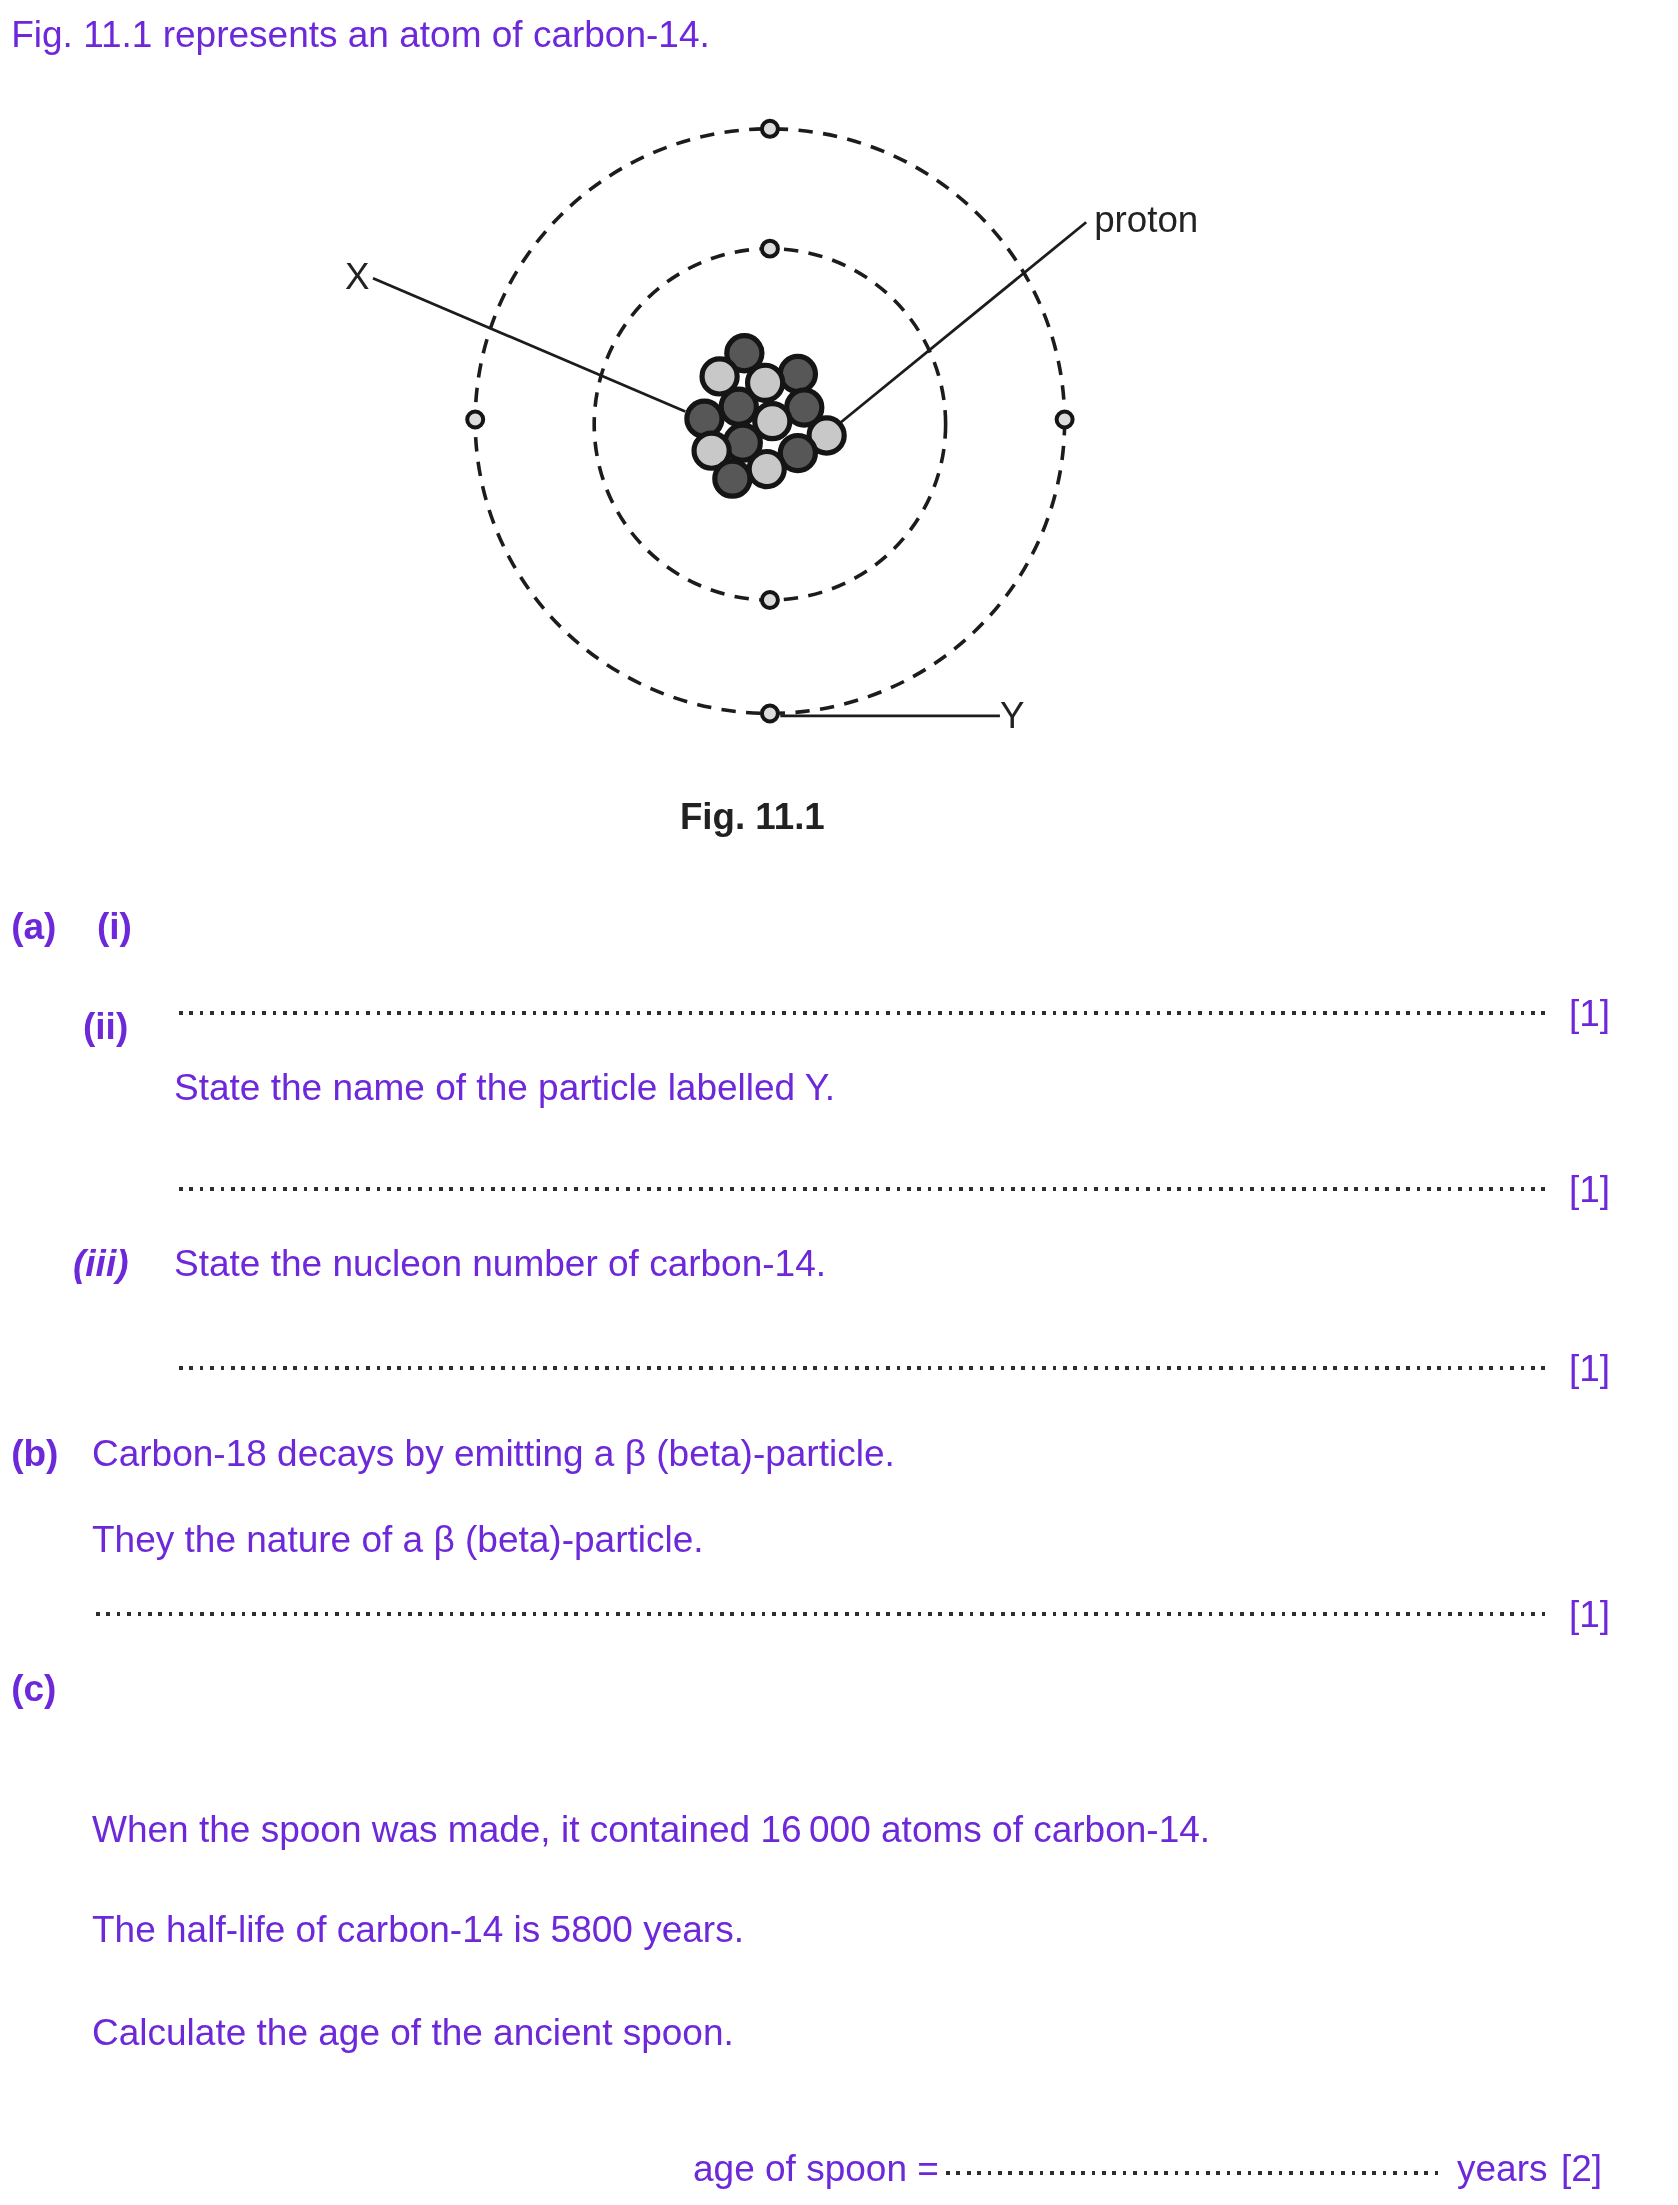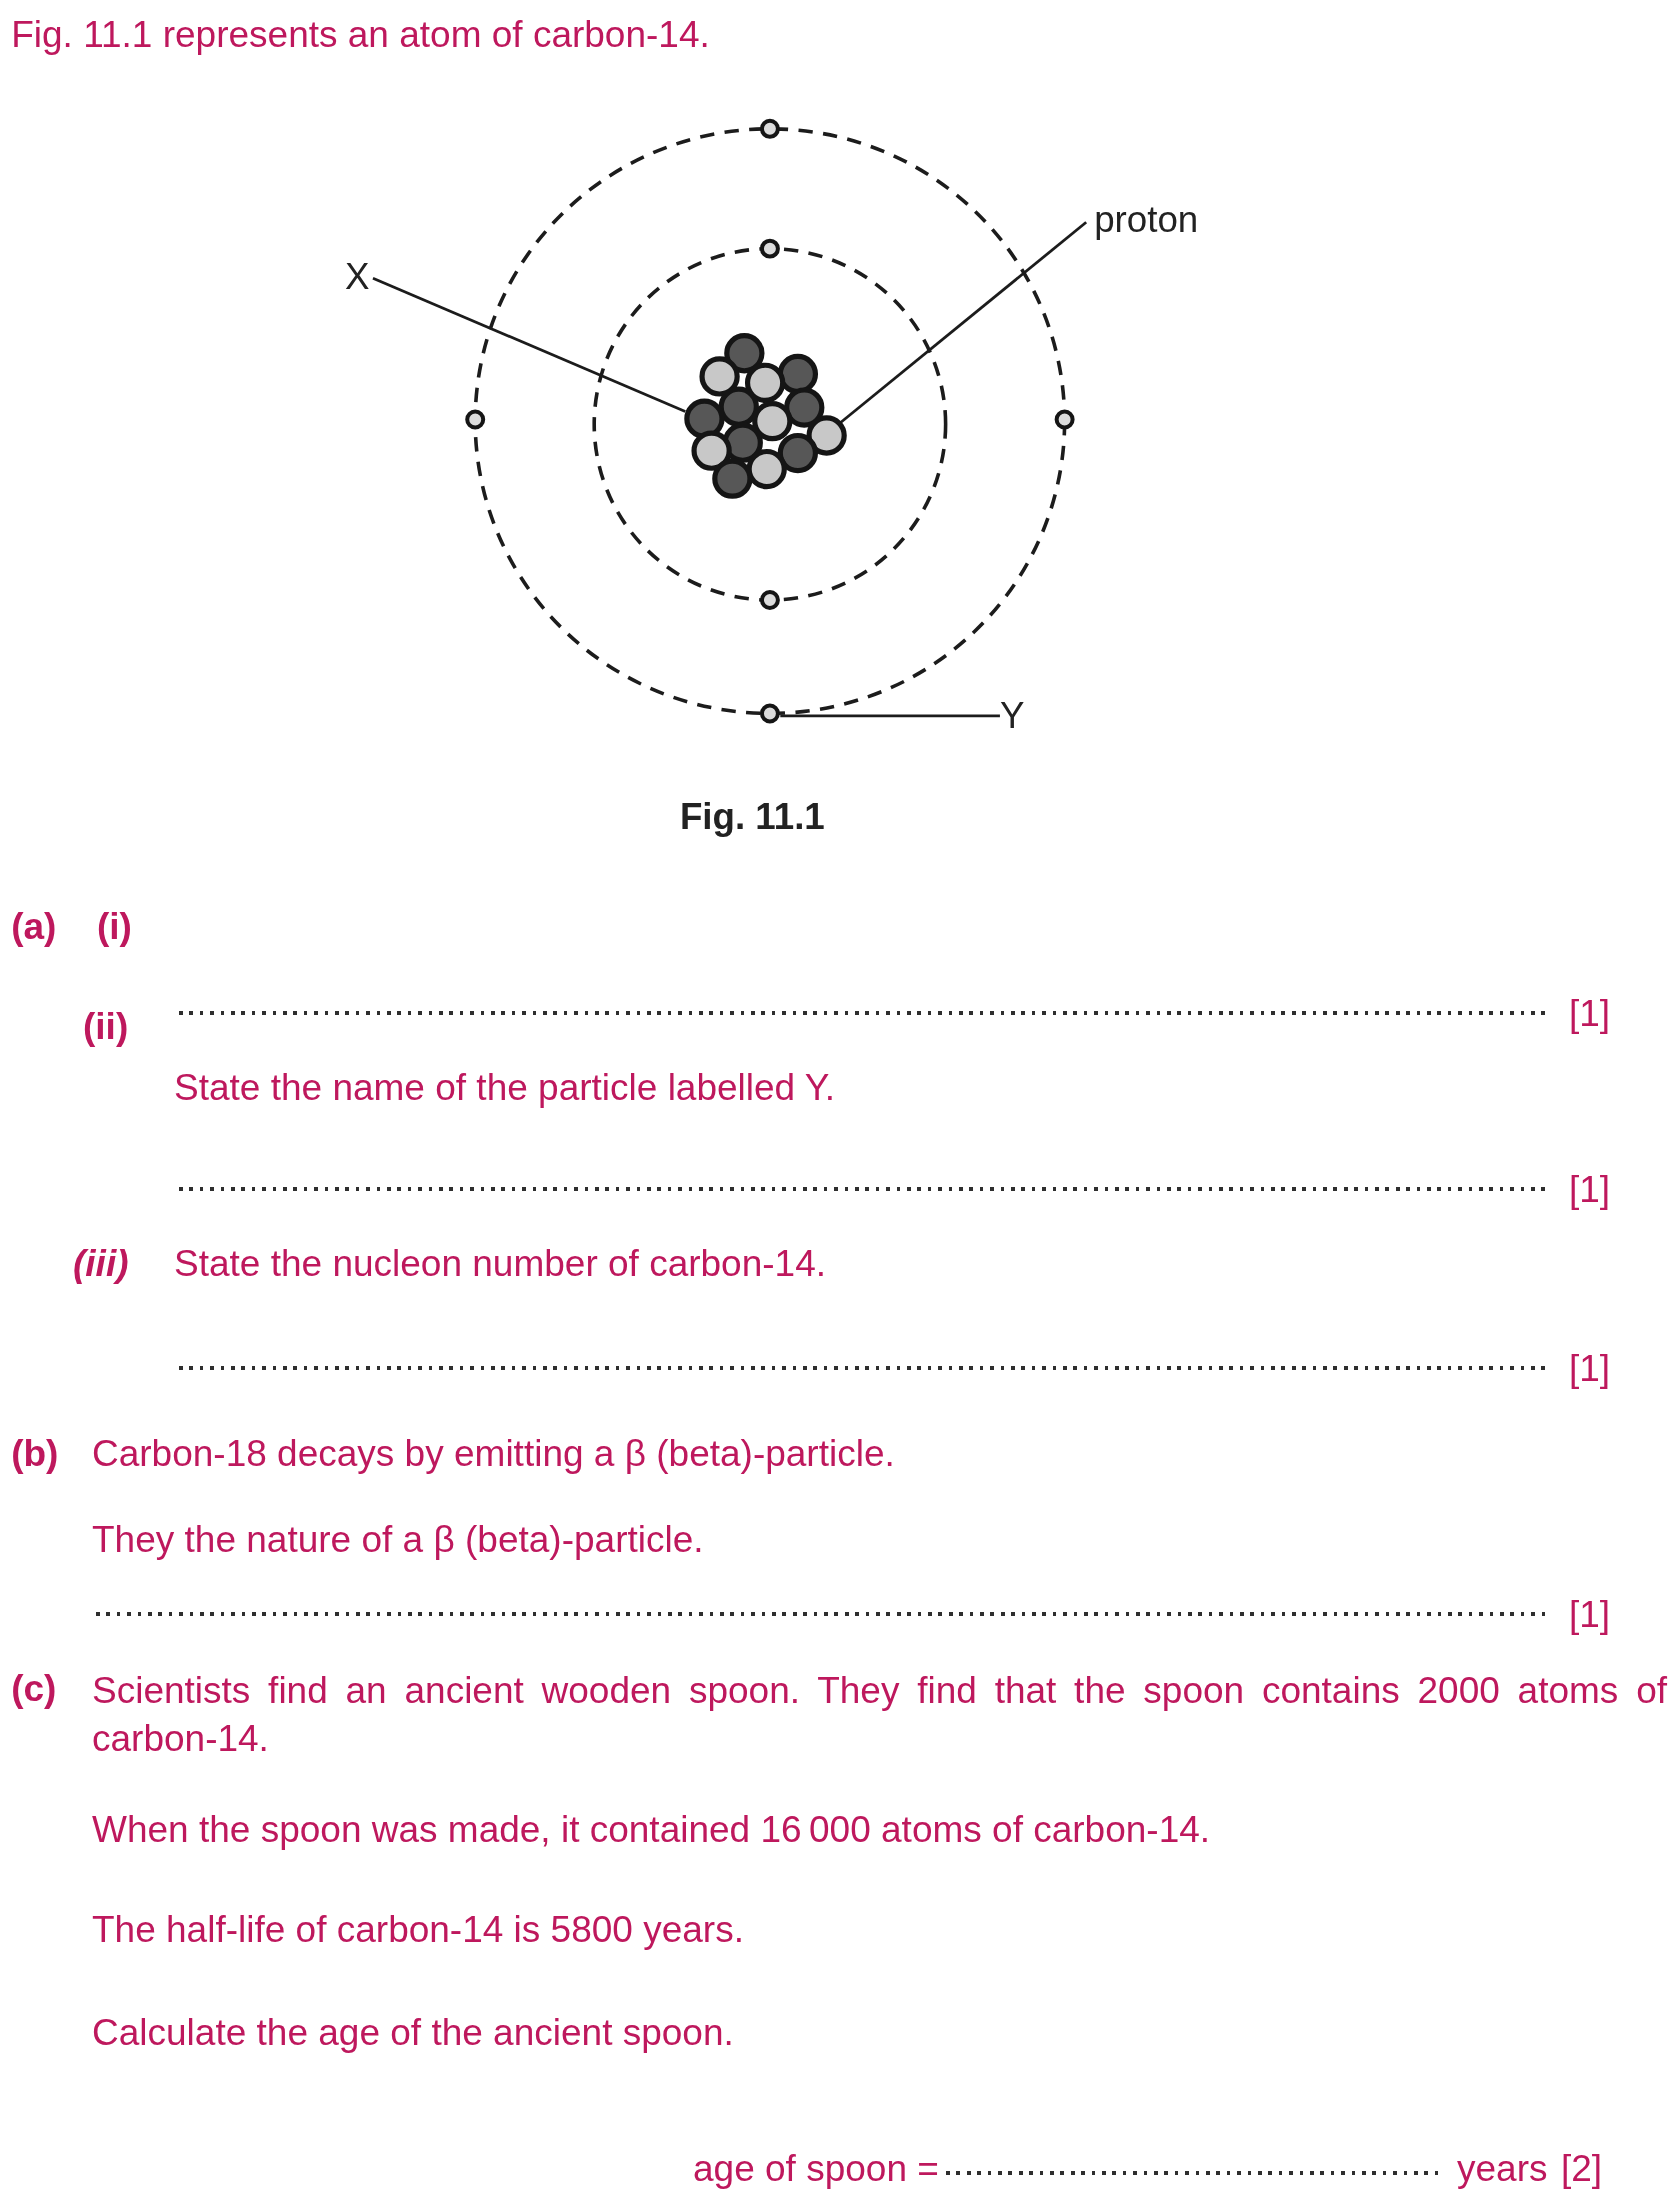--- a/index.html
+++ b/index.html
@@ -2,21 +2,21 @@
 <html style="font-size:12.8px"><head>
 <meta charset="utf-8">
 <style>
   html,body{margin:0;padding:0;background:#ffffff;}
   .page{
     position:relative;
     width:1678px;height:2205px;
     background:#ffffff;
     font-family:"Liberation Sans", sans-serif;
     font-size:37px;
-    color:#be185d;
+    color:#6d28d9;
     overflow:hidden;
   }
   .at{position:absolute;white-space:nowrap;line-height:43px;}
   .bold{font-weight:bold;}
   .answer-dots{
     position:absolute;height:4px;
     background-image:repeating-linear-gradient(90deg,#2e2e2e 0 3.7px,transparent 3.7px 10.4px);
   }
   .c-block{
     position:absolute;left:92px;top:1667px;width:1575px;
@@ -93,24 +93,20 @@
   <div class="answer-dots" style="left:179px;top:1366px;width:1369px;"></div>
   <div class="at" style="left:1569px;top:1347px;">[1]</div>
 
   <div class="at bold" style="left:11.2px;top:1432px;">(b)</div>
   <div class="at" style="left:92px;top:1432px;">Carbon-18 decays by emitting a β (beta)-particle.</div>
   <div class="at" style="left:92px;top:1518px;">They the nature of a β (beta)-particle.</div>
   <div class="answer-dots" style="left:96px;top:1612px;width:1455px;"></div>
   <div class="at" style="left:1569px;top:1593px;">[1]</div>
 
   <div class="at bold" style="left:11.2px;top:1667px;">(c)</div>
-  <div class="c-block">
-    <div class="c-line1">Scientists find an ancient wooden spoon. They find that the spoon contains 2000 atoms of</div>
-    <div class="c-line2">carbon-14.</div>
-  </div>
   <div class="at" style="left:92px;top:1808px;">When the spoon was made, it contained 16 000 atoms of carbon-14.</div>
   <div class="at" style="left:92px;top:1908px;">The half-life of carbon-14 is 5800 years.</div>
   <div class="at" style="left:92px;top:2011px;">Calculate the age of the ancient spoon.</div>
 
   <div class="at" style="left:693px;top:2147px;">age of spoon =</div>
   <div class="answer-dots" style="left:946px;top:2171px;width:492px;"></div>
   <div class="at" style="left:1457px;top:2147px;text-align:center;">years</div>
   <div class="at" style="left:1561px;top:2147px;">[2]</div>
 
 </div>

